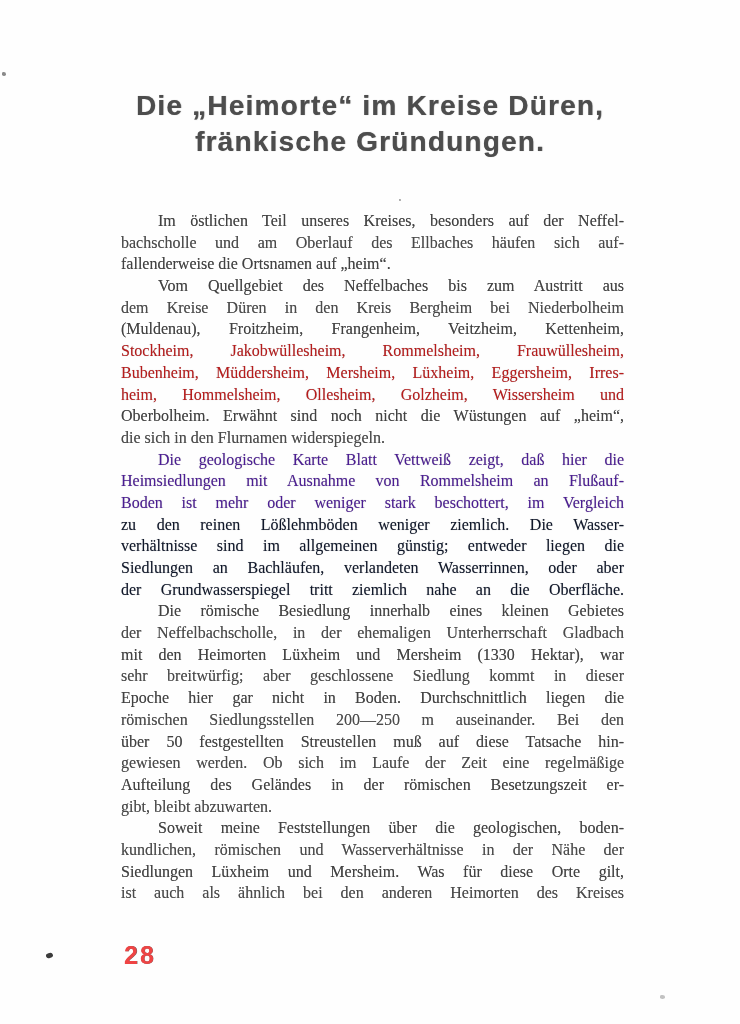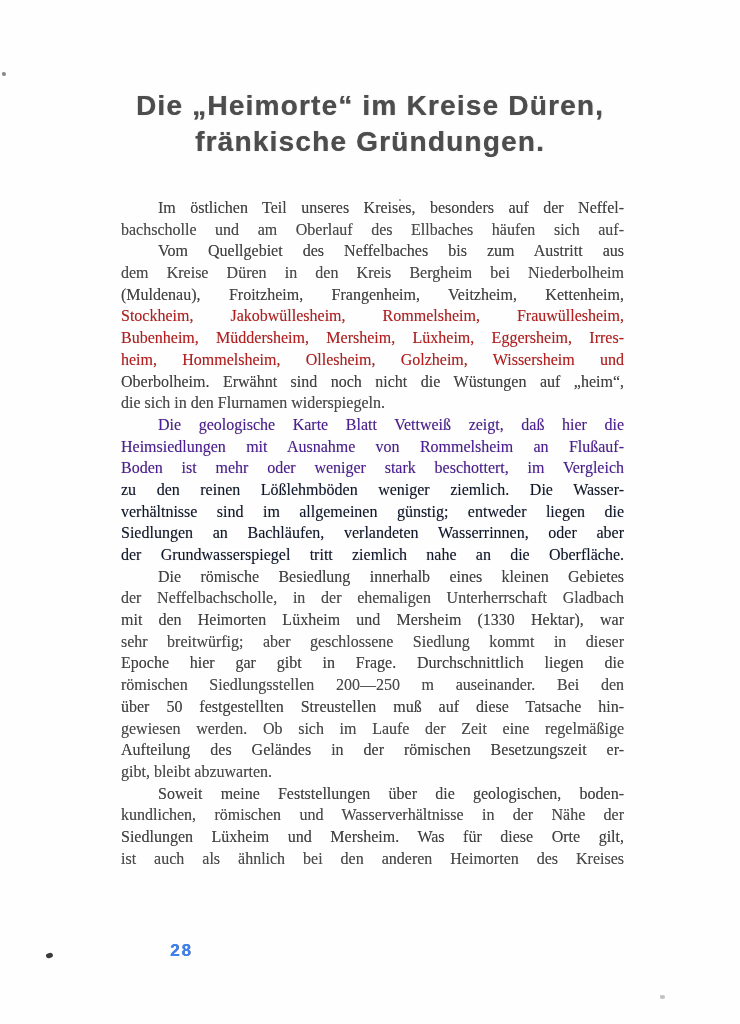--- a/index.html
+++ b/index.html
@@ -18,21 +18,21 @@
     font-family:"Liberation Sans", sans-serif;
     font-weight:700;
     font-size:28px;line-height:36px;
     color:#4d4d4d;
     letter-spacing:1.2px;
     text-shadow:0.4px 0.4px 0.7px rgba(80,80,80,.75);
   }
   .t-line{display:block;}
   
   .text-block{
-    position:absolute;left:121px;top:197px;width:503px;
+    position:absolute;left:121px;top:210px;width:503px;
   }
   .paragraph{margin:0;}
   .line{
     font-family:"Liberation Serif", serif;
     font-size:16px;
     line-height:21.7px;height:21.7px;
     color:#424242;
     text-align:justify;
     text-align-last:justify;
     white-space:normal;
@@ -42,24 +42,23 @@
   .line.last{text-align-last:left;}
   
   .line:nth-child(even){color:#4b4b4b;}
   .para-2 .line{color:#4c1d95;text-shadow:0 0 0.8px rgba(110,110,110,.6);}
   .para-2 .line:nth-child(n+4):nth-child(-n+7){color:#0f172a;}
   .para-1 .line:nth-child(n+4):nth-child(-n+6){color:#b91c1c;text-shadow:0 0 0.7px rgba(110,110,110,.55);}
   
   .page-number{
     position:absolute;left:124px;top:941px;
     font-family:"Liberation Sans", sans-serif;
-    font-weight:700;font-size:17px;color:#3b82f6;
+    font-weight:700;font-size:25px;color:#ef4444;
     letter-spacing:2px;
     text-shadow:0.4px 0.4px 0.5px rgba(60,60,60,.8);
-    margin-left:46px;
   }
   
   .speck{position:absolute;background:#3c3c3c;border-radius:40% 60% 50% 50%;}
   .speck.s1{left:46px;top:953px;width:7px;height:5px;transform:rotate(-18deg);}
   .speck.s2{left:2px;top:72px;width:4px;height:4px;background:#8a8a8a;}
   .speck.s3{left:660px;top:995px;width:5px;height:4px;background:#c2c2c2;}
   .speck.s4{left:399px;top:199px;width:2px;height:2px;background:#9a9a9a;}
 </style>
 </head>
 <body>
@@ -73,20 +72,21 @@
 
   <h1 class="title">
     <span class="t-line">Die „Heimorte“ im Kreise Düren,</span>
     <span class="t-line">fränkische Gründungen.</span>
   </h1>
 
   <div class="text-block">
       <div class="paragraph para-0">
         <div class="line first">Im östlichen Teil unseres Kreises, besonders auf der Neffel-</div>
         <div class="line">bachscholle und am Oberlauf des Ellbaches häufen sich auf-</div>
+        <div class="line last">fallenderweise die Ortsnamen auf „heim“.</div>
       </div>
       <div class="paragraph para-1">
         <div class="line first">Vom Quellgebiet des Neffelbaches bis zum Austritt aus</div>
         <div class="line">dem Kreise Düren in den Kreis Bergheim bei Niederbolheim</div>
         <div class="line">(Muldenau), Froitzheim, Frangenheim, Veitzheim, Kettenheim,</div>
         <div class="line">Stockheim, Jakobwüllesheim, Rommelsheim, Frauwüllesheim,</div>
         <div class="line">Bubenheim, Müddersheim, Mersheim, Lüxheim, Eggersheim, Irres-</div>
         <div class="line">heim, Hommelsheim, Ollesheim, Golzheim, Wissersheim und</div>
         <div class="line">Oberbolheim. Erwähnt sind noch nicht die Wüstungen auf „heim“,</div>
         <div class="line last">die sich in den Flurnamen widerspiegeln.</div>
@@ -98,21 +98,21 @@
         <div class="line">zu den reinen Lößlehmböden weniger ziemlich. Die Wasser-</div>
         <div class="line">verhältnisse sind im allgemeinen günstig; entweder liegen die</div>
         <div class="line">Siedlungen an Bachläufen, verlandeten Wasserrinnen, oder aber</div>
         <div class="line">der Grundwasserspiegel tritt ziemlich nahe an die Oberfläche.</div>
       </div>
       <div class="paragraph para-3">
         <div class="line first">Die römische Besiedlung innerhalb eines kleinen Gebietes</div>
         <div class="line">der Neffelbachscholle, in der ehemaligen Unterherrschaft Gladbach</div>
         <div class="line">mit den Heimorten Lüxheim und Mersheim (1330 Hektar), war</div>
         <div class="line">sehr breitwürfig; aber geschlossene Siedlung kommt in dieser</div>
-        <div class="line">Epoche hier gar gibt in Frage. Durchschnittlich liegen die</div>
+        <div class="line">Epoche hier gar nicht in Boden. Durchschnittlich liegen die</div>
         <div class="line">römischen Siedlungsstellen 200—250 m auseinander. Bei den</div>
         <div class="line">über 50 festgestellten Streustellen muß auf diese Tatsache hin-</div>
         <div class="line">gewiesen werden. Ob sich im Laufe der Zeit eine regelmäßige</div>
         <div class="line">Aufteilung des Geländes in der römischen Besetzungszeit er-</div>
         <div class="line last">gibt, bleibt abzuwarten.</div>
       </div>
       <div class="paragraph para-4">
         <div class="line first">Soweit meine Feststellungen über die geologischen, boden-</div>
         <div class="line">kundlichen, römischen und Wasserverhältnisse in der Nähe der</div>
         <div class="line">Siedlungen Lüxheim und Mersheim. Was für diese Orte gilt,</div>

